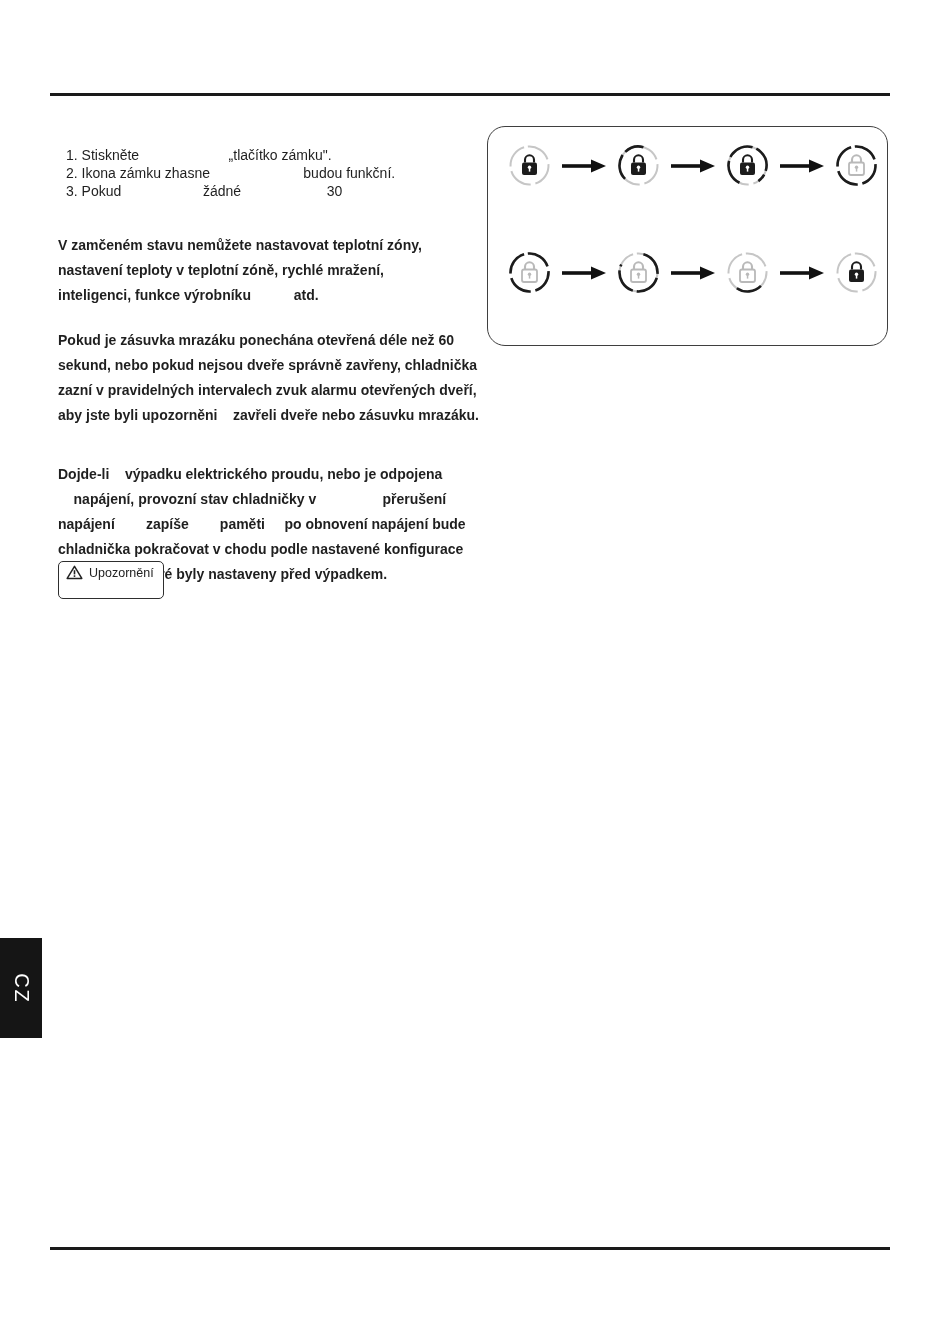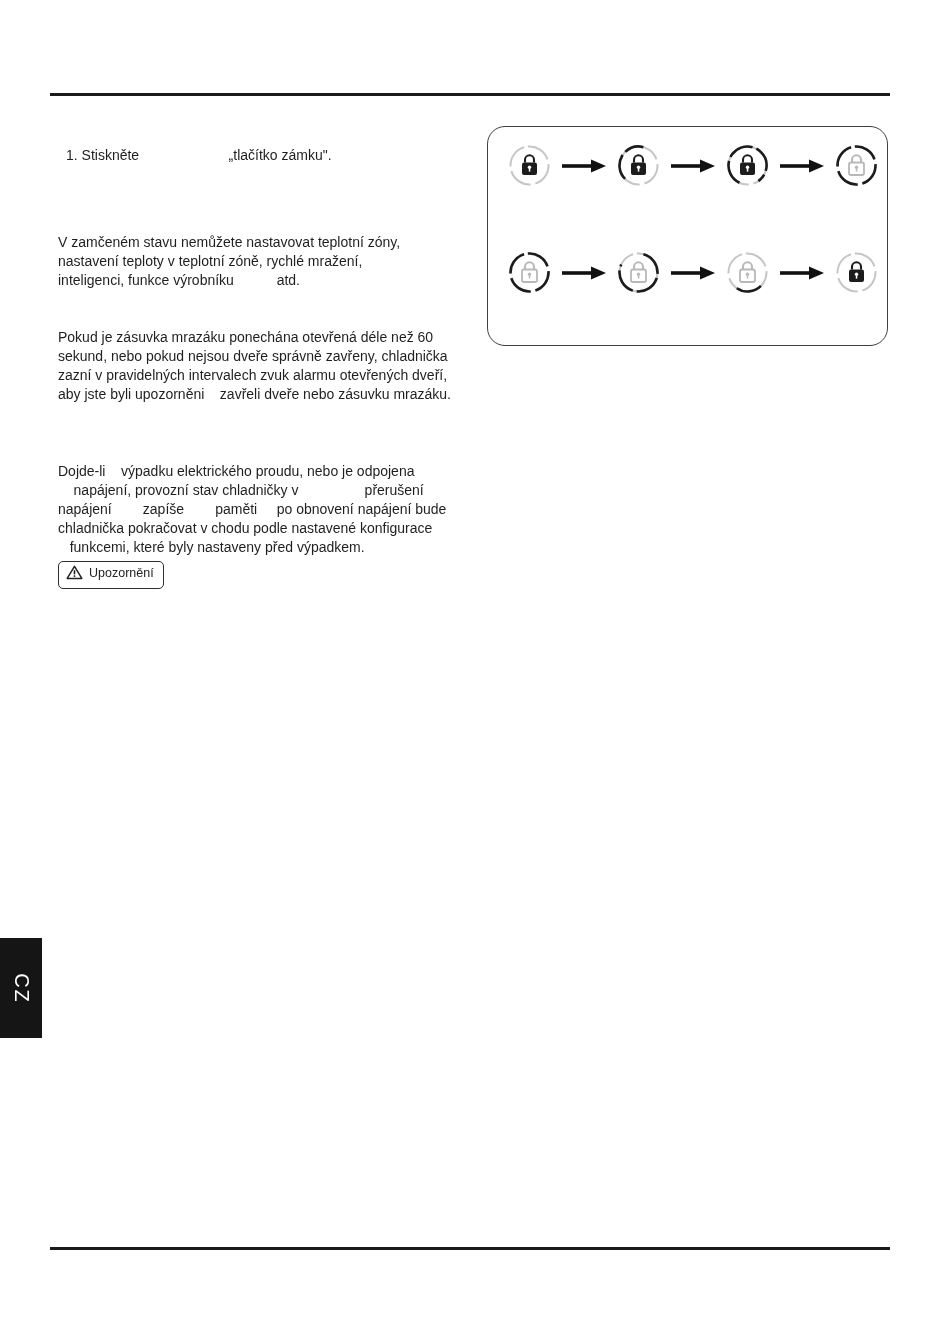--- a/index.html
+++ b/index.html
@@ -16,22 +16,23 @@
   .rule-bottom { left: 50px; top: 1247px; width: 840px; }
 
   .steps {
     position: absolute; left: 66px; top: 146px; width: 430px;
     font-size: 14px; line-height: 18px;
   }
   .step-line { white-space: pre-wrap; }
 
   .para {
     position: absolute; left: 58px; width: 440px;
-    font-size: 14px; line-height: 19px;
+    font-size: 14px; line-height: 25px;
     white-space: pre-wrap;
+    font-weight: bold;
   }
   .para-locked { top: 233px; }
   .para-alarm  { top: 328px; }
   .para-power  { top: 462px; }
 
   .diagram-box {
     position: absolute; left: 487px; top: 126px;
     width: 401px; height: 220px;
     border: 1.6px solid #3f3f3f;
     border-radius: 18px;
@@ -43,21 +44,21 @@
     column-gap: 9px; height: 45px;
   }
   .lock-row-1 { top: 16px; }
   .lock-row-2 { top: 123px; }
 
   .warning-chip {
     position: absolute; left: 58px; top: 561px;
     display: inline-flex; align-items: center;
     gap: 6px;
     border: 1.6px solid #2e2e2e; border-radius: 5px;
-    padding: 3px 9px 8px 7px;
+    padding: 3px 9px 18px 7px;
     background: #ffffff;
   }
   .warning-chip .label { font-size: 12.5px; color: #222; }
 
   .cz-tab {
     position: absolute; left: 0; top: 938px;
     width: 42px; height: 100px;
     background: #151515;
     display: flex; align-items: center; justify-content: center;
   }
@@ -66,20 +67,22 @@
     transform: rotate(90deg);
   }
 </style>
 </head>
 <body>
 
 <div class="rule rule-top"></div>
 
 <div class="steps">
   <div class="step-line">1. Stiskněte                       „tlačítko zámku".</div>
+  <div class="step-line">2. Ikona zámku zhasne                        budou funkční.</div>
+  <div class="step-line">3. Pokud                     žádné                      30</div>
 </div>
 
 <div class="diagram-box">
   <div class="lock-row lock-row-1">
       <svg width="45" height="45" viewBox="0 0 45 45">
         <circle cx="22.5" cy="22.5" r="19" fill="none" stroke="#c6c6c6" stroke-width="2" stroke-dasharray="25 4.9" transform="rotate(-95 22.5 22.5)"></circle>
         <path d="M 18 19.5 V 16.8 A 4.5 4.5 0 0 1 27 16.8 V 19.5" fill="none" stroke="#1c1c1c" stroke-width="2.1"></path>
         <rect x="15" y="19.5" width="15" height="12.5" rx="2" fill="#1c1c1c"></rect>
         <circle cx="22.5" cy="24.3" r="1.7" fill="#ffffff"></circle>
         <rect x="21.8" y="25" width="1.5" height="3.6" fill="#ffffff"></rect>

